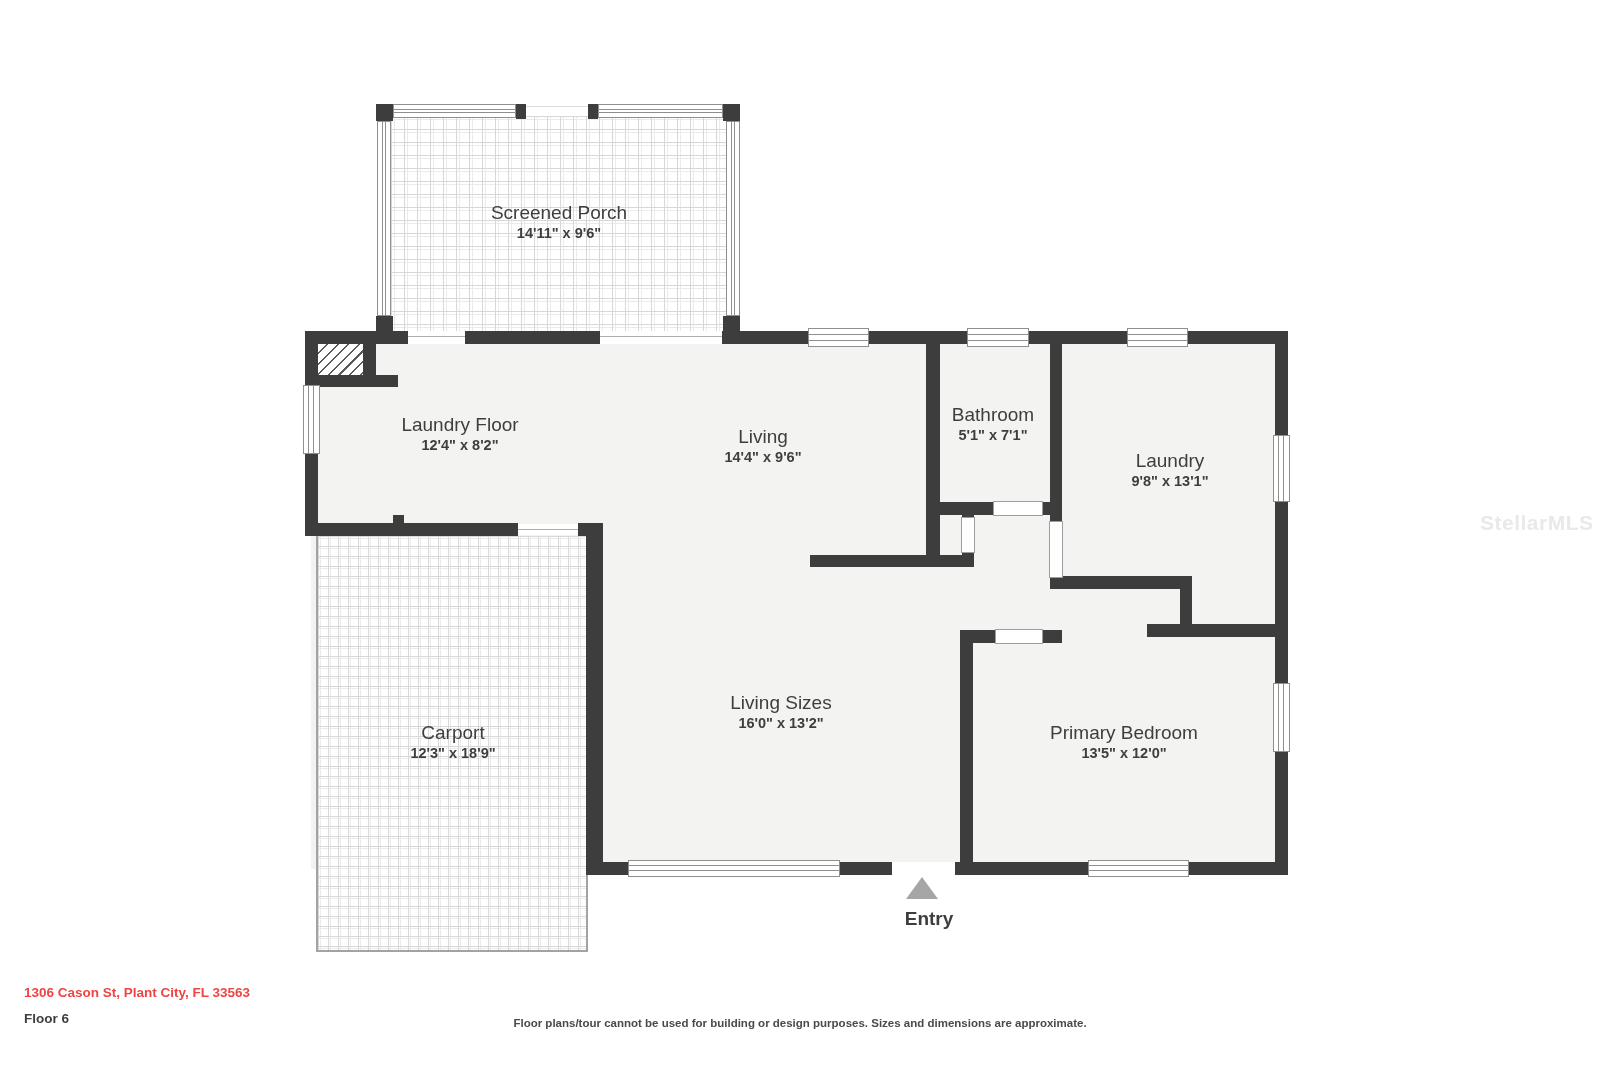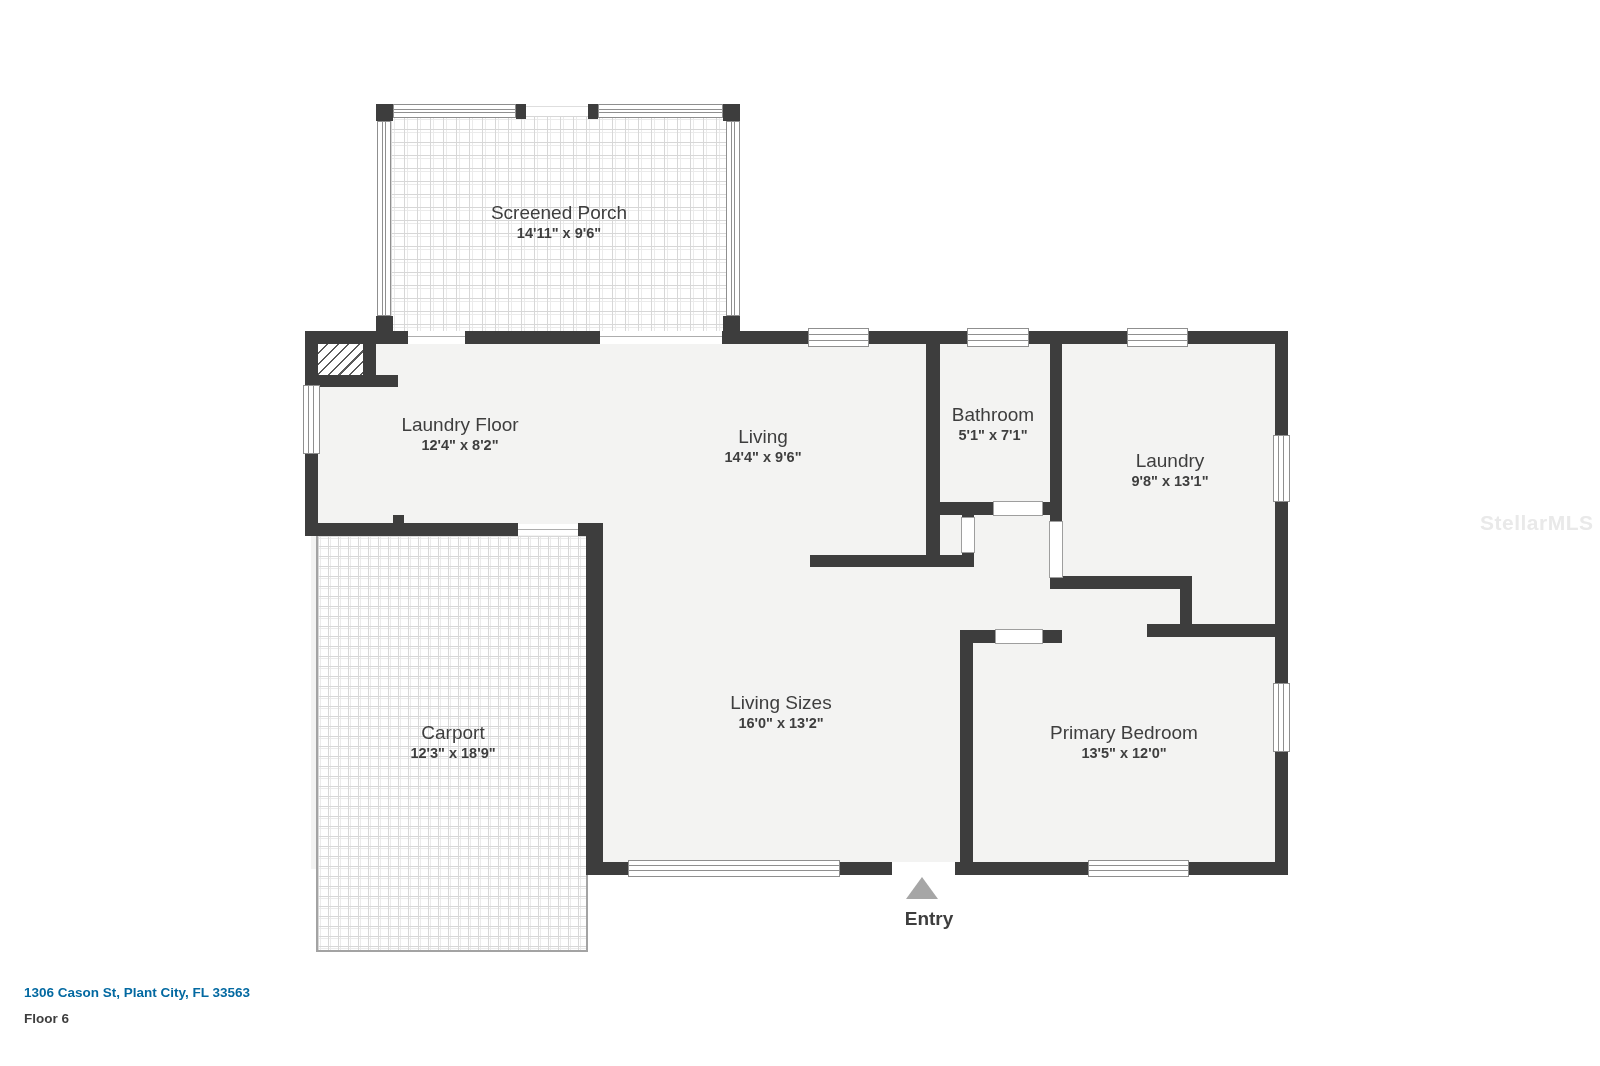--- a/index.html
+++ b/index.html
@@ -48,21 +48,21 @@
 
   .room-label{position:absolute;transform:translate(-50%,-50%);text-align:center;color:var(--text,#3e3e3e);white-space:nowrap;}
   .room-name{font-size:19px;font-weight:400;line-height:22px;}
   .room-dims{font-size:14.5px;font-weight:700;line-height:19px;}
 
   .entry-tri{position:absolute;width:0;height:0;border-left:16px solid transparent;border-right:16px solid transparent;border-bottom:22px solid var(--entry-arrow,#a6a6a6);}
   .entry-label{position:absolute;transform:translate(-50%,-50%);font-size:19px;font-weight:700;color:var(--text,#3e3e3e);}
 
   .watermark{position:absolute;font-size:21px;font-weight:600;color:var(--watermark,#e9e9e9);letter-spacing:.5px;}
 
-  .addr{position:absolute;left:24px;top:985px;font-size:13.5px;font-weight:700;color:#0369a1;}
+  .addr{position:absolute;left:24px;top:985px;font-size:13.5px;font-weight:700;color:#ef4444;}
   .floor-lbl{position:absolute;left:24px;top:1011px;font-size:13.5px;font-weight:700;color:#3e3e3e;}
   .disclaimer{position:absolute;left:50%;top:1017px;transform:translateX(-50%);font-size:11.5px;font-weight:700;color:#4a4a4a;}
 </style>
 </head>
 <body>
 
 <div class="stage">
 
   <div class="watermark" style="left:1480px;top:511px;">StellarMLS</div>
 
@@ -159,14 +159,15 @@
     <div class="room-name">Living Sizes</div>
     <div class="room-dims">16'0" x 13'2"</div>
   </div>
   <div class="room-label" style="left:1124px;top:742px;">
     <div class="room-name">Primary Bedroom</div>
     <div class="room-dims">13'5" x 12'0"</div>
   </div>
 
   <div class="addr">1306 Cason St, Plant City, FL 33563</div>
   <div class="floor-lbl">Floor 6</div>
+  <div class="disclaimer">Floor plans/tour cannot be used for building or design purposes. Sizes and dimensions are approximate.</div>
 
 </div>
 
 </body></html>

